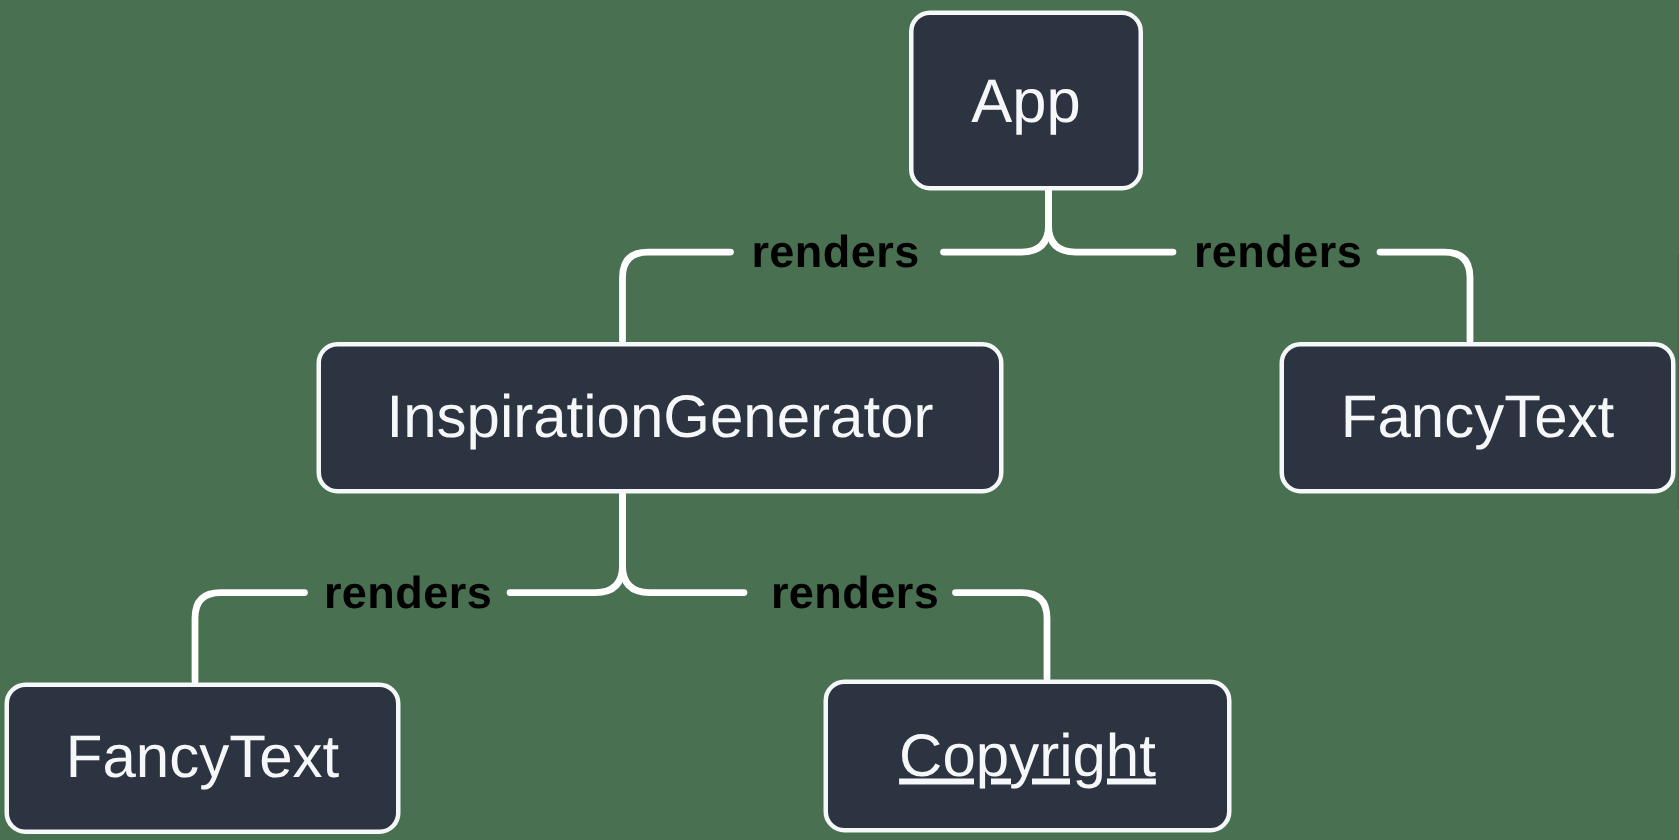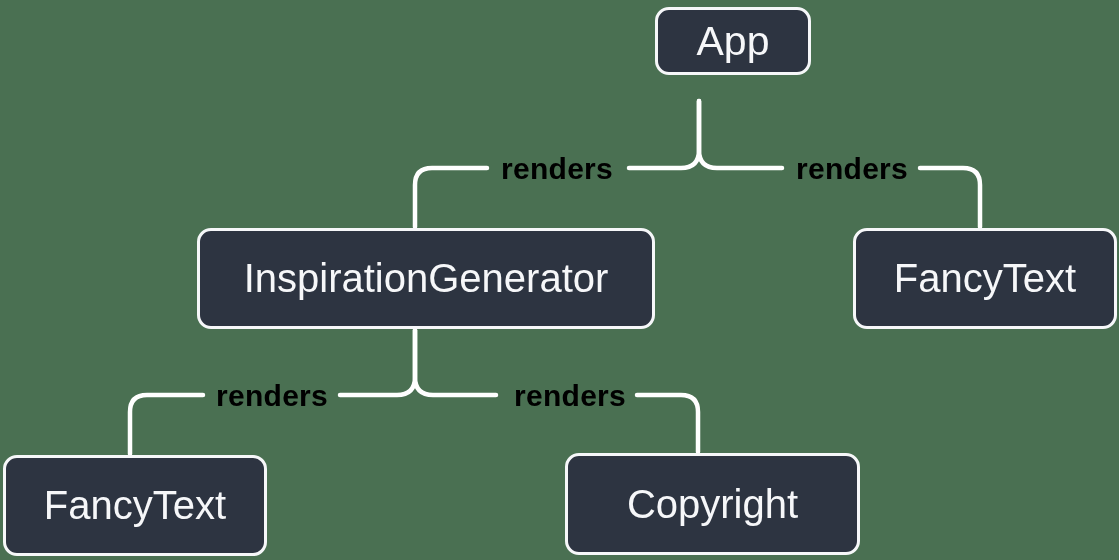--- a/index.html
+++ b/index.html
@@ -33,25 +33,25 @@
     justify-content: center;
     background: #2d3441;
     border: 3px solid #f6f7f9;
     border-radius: 14px;
     box-sizing: border-box;
     color: #f6f7f9;
     font-size: 40px;
     font-weight: 400;
     white-space: nowrap;
   }
-  #node-app          { left: 655px; top: 7px;   width: 156px; height: 68px;  font-size: 41px; }
-  #node-inspiration  { left: 197px; top: 228px; width: 458px; height: 101px; }
+  #node-app          { left: 606px; top: 7px;   width: 156px; height: 120px;  font-size: 41px; }
+  #node-inspiration  { left: 211px; top: 228px; width: 458px; height: 101px; }
   #node-fancy-right  { left: 853px; top: 228px; width: 264px; height: 101px; }
   #node-fancy-left   { left: 3px;   top: 455px; width: 264px; height: 101px; }
-  #node-copyright    { left: 565px; top: 453px; width: 295px; height: 102px; }
+  #node-copyright    { left: 549px; top: 453px; width: 272px; height: 102px; text-decoration: underline; }
   .edge-label {
     position: absolute;
     transform: translate(-50%, -50%);
     color: #000000;
     font-size: 30px;
     font-weight: 700;
     letter-spacing: 0.3px;
     white-space: nowrap;
   }
   #edge-label-0 { left: 557px; top: 169px; }

